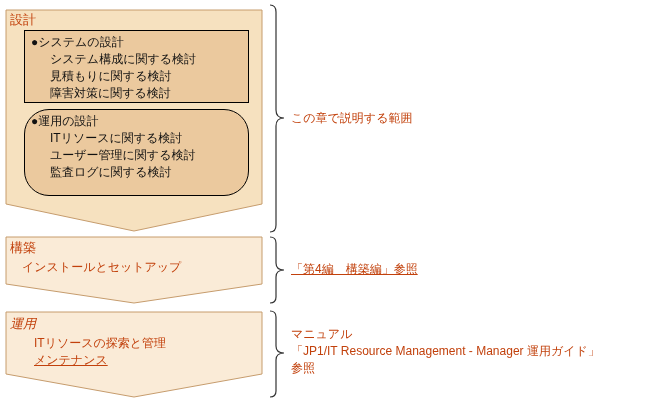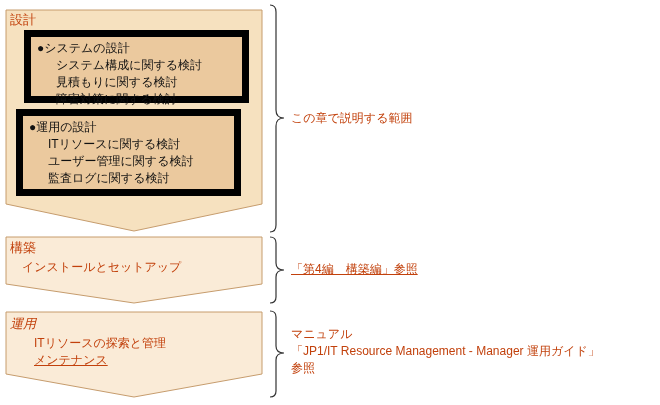--- a/index.html
+++ b/index.html
@@ -27,21 +27,21 @@
     line-height: 16px;
     white-space: nowrap;
     color: #c2410c;
   }
   .phase-label {
     font-size: 13px;
   }
   .inner-box {
     position: absolute;
     background: #ebc99e;
-    border: 7px solid #000000;
+    border: 1px solid #000000;
     box-sizing: border-box;
     padding: 3px 4px 0 6px;
     font-size: 12px;
     line-height: 17px;
     white-space: nowrap;
   }
   .inner-box .box-item {
     margin-left: 19px;
   }
   .ann-line {
@@ -68,21 +68,21 @@
 
   <div class="txt phase-label" style="left:10px; top:12px;">設計</div>
 
   <div class="inner-box" style="left:24px; top:30px; width:225px; height:73px;">
     <div class="box-title">●システムの設計</div>
     <div class="box-item">システム構成に関する検討</div>
     <div class="box-item">見積もりに関する検討</div>
     <div class="box-item">障害対策に関する検討</div>
   </div>
 
-  <div class="inner-box" style="left:16px; top:109px; width:225px; height:87px;">
+  <div class="inner-box" style="left:24px; top:109px; width:225px; height:87px;border-radius:25px;">
     <div class="box-title">●運用の設計</div>
     <div class="box-item">ITリソースに関する検討</div>
     <div class="box-item">ユーザー管理に関する検討</div>
     <div class="box-item">監査ログに関する検討</div>
   </div>
 
   <div class="txt phase-label" style="left:10px; top:240px;">構築</div>
   <div class="txt" style="left:22px; top:259px;">インストールとセットアップ</div>
 
   <div class="txt phase-label" style="left:10px; top:316px;font-style:italic;">運用</div>

